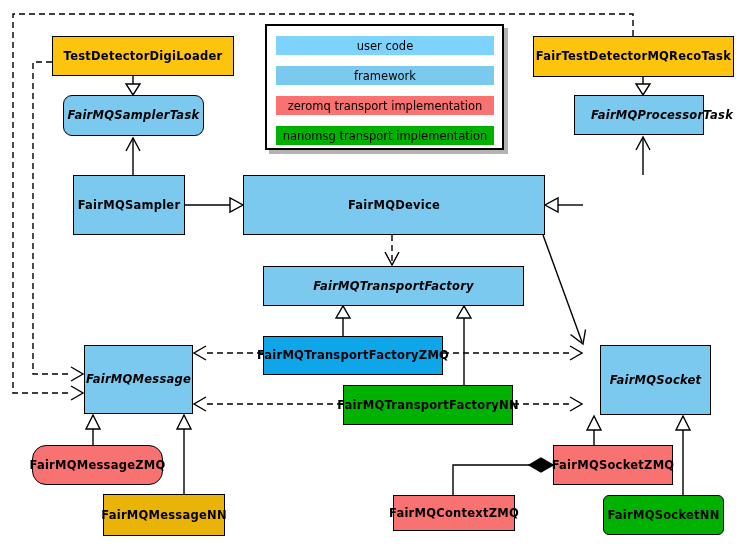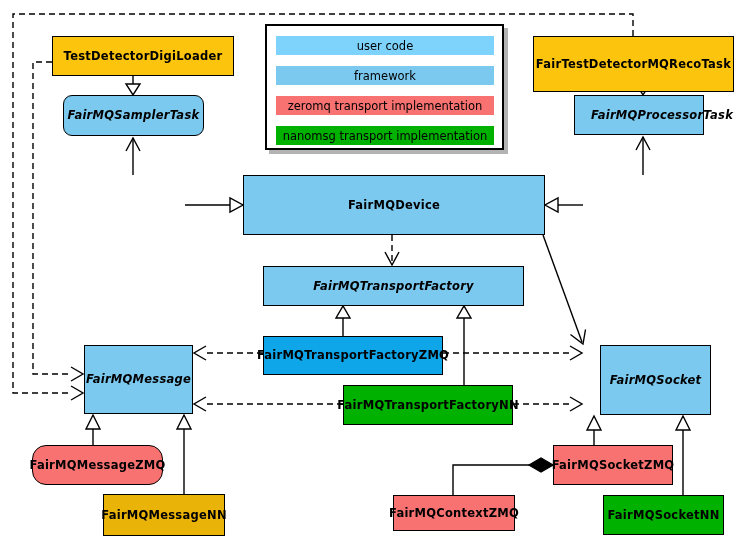--- a/index.html
+++ b/index.html
@@ -11,21 +11,21 @@
   .wires polygon.tri{fill:#fff;stroke:#000;stroke-width:1.4;}
   .wires polygon.diamond{fill:#000;stroke:#000;stroke-width:1.4;}
 
   .node{position:absolute;box-sizing:border-box;border:1.5px solid #000;
         display:flex;align-items:center;justify-content:center;text-align:center;
         font-weight:bold;font-size:11.5px;letter-spacing:.25px;color:#000;line-height:1.1;}
   .node.abstract{font-style:italic;}
 
   
   #n-digiloader {left:52px; top:36px; width:182px;height:40px;}
-  #n-recotask   {left:533px;top:36px; width:201px;height:56px;}
+  #n-recotask   {left:533px;top:36px; width:201px;height:41px;}
   #n-samplertask{left:63px; top:95px; width:141px;height:41px;border-radius:9px;}
   #n-processortask{left:574px;top:95px;width:130px;height:40px;padding-left:46px;}
   #n-sampler    {left:73px; top:175px;width:112px;height:60px;}
   #n-device     {left:243px;top:175px;width:302px;height:60px;}
   #n-processor  {left:583px;top:175px;width:112px;height:60px;}
   #n-factory    {left:263px;top:266px;width:261px;height:40px;}
   #n-factoryzmq {left:263px;top:336px;width:180px;height:39px;}
   #n-factorynn  {left:343px;top:385px;width:170px;height:40px;}
   #n-message    {left:84px; top:345px;width:109px;height:69px;}
   #n-socket     {left:600px;top:345px;width:111px;height:70px;}
@@ -160,20 +160,23 @@
   </div>
   <div class="node" id="n-recotask" style="background-color: rgb(252, 196, 12);">
     <span>FairTestDetectorMQRecoTask</span>
   </div>
   <div class="node abstract" id="n-samplertask" style="background-color: rgb(124, 201, 239);">
     <span>FairMQSamplerTask</span>
   </div>
   <div class="node abstract" id="n-processortask" style="background-color: rgb(124, 201, 239);">
     <span>FairMQProcessorTask</span>
   </div>
+  <div class="node" id="n-sampler" style="background-color: rgb(124, 201, 239);">
+    <span>FairMQSampler</span>
+  </div>
   <div class="node" id="n-device" style="background-color: rgb(124, 201, 239);">
     <span>FairMQDevice</span>
   </div>
   <div class="node abstract" id="n-factory" style="background-color: rgb(124, 201, 239);">
     <span>FairMQTransportFactory</span>
   </div>
   <div class="node" id="n-factoryzmq" style="background-color: #0ea5e9;">
     <span>FairMQTransportFactoryZMQ</span>
   </div>
   <div class="node" id="n-factorynn" style="background-color: rgb(0, 177, 0);">
@@ -190,21 +193,21 @@
   </div>
   <div class="node" id="n-messagenn" style="background-color: #eab308;">
     <span>FairMQMessageNN</span>
   </div>
   <div class="node" id="n-contextzmq" style="background-color: rgb(248, 114, 114);">
     <span>FairMQContextZMQ</span>
   </div>
   <div class="node" id="n-socketzmq" style="background-color: rgb(248, 114, 114);">
     <span>FairMQSocketZMQ</span>
   </div>
-  <div class="node" id="n-socketnn" style="background-color: rgb(0, 177, 0);">
+  <div class="node" id="n-socketnn" style="background-color: rgb(0, 177, 0); border-radius: 6px;">
     <span>FairMQSocketNN</span>
   </div>
 
   <div class="legend">
     <div class="legend-row" id="lg-0" style="background-color: #7dd3fc;">
       <span>user code</span>
     </div>
     <div class="legend-row" id="lg-1" style="background-color: rgb(124, 201, 239);">
       <span>framework</span>
     </div>

